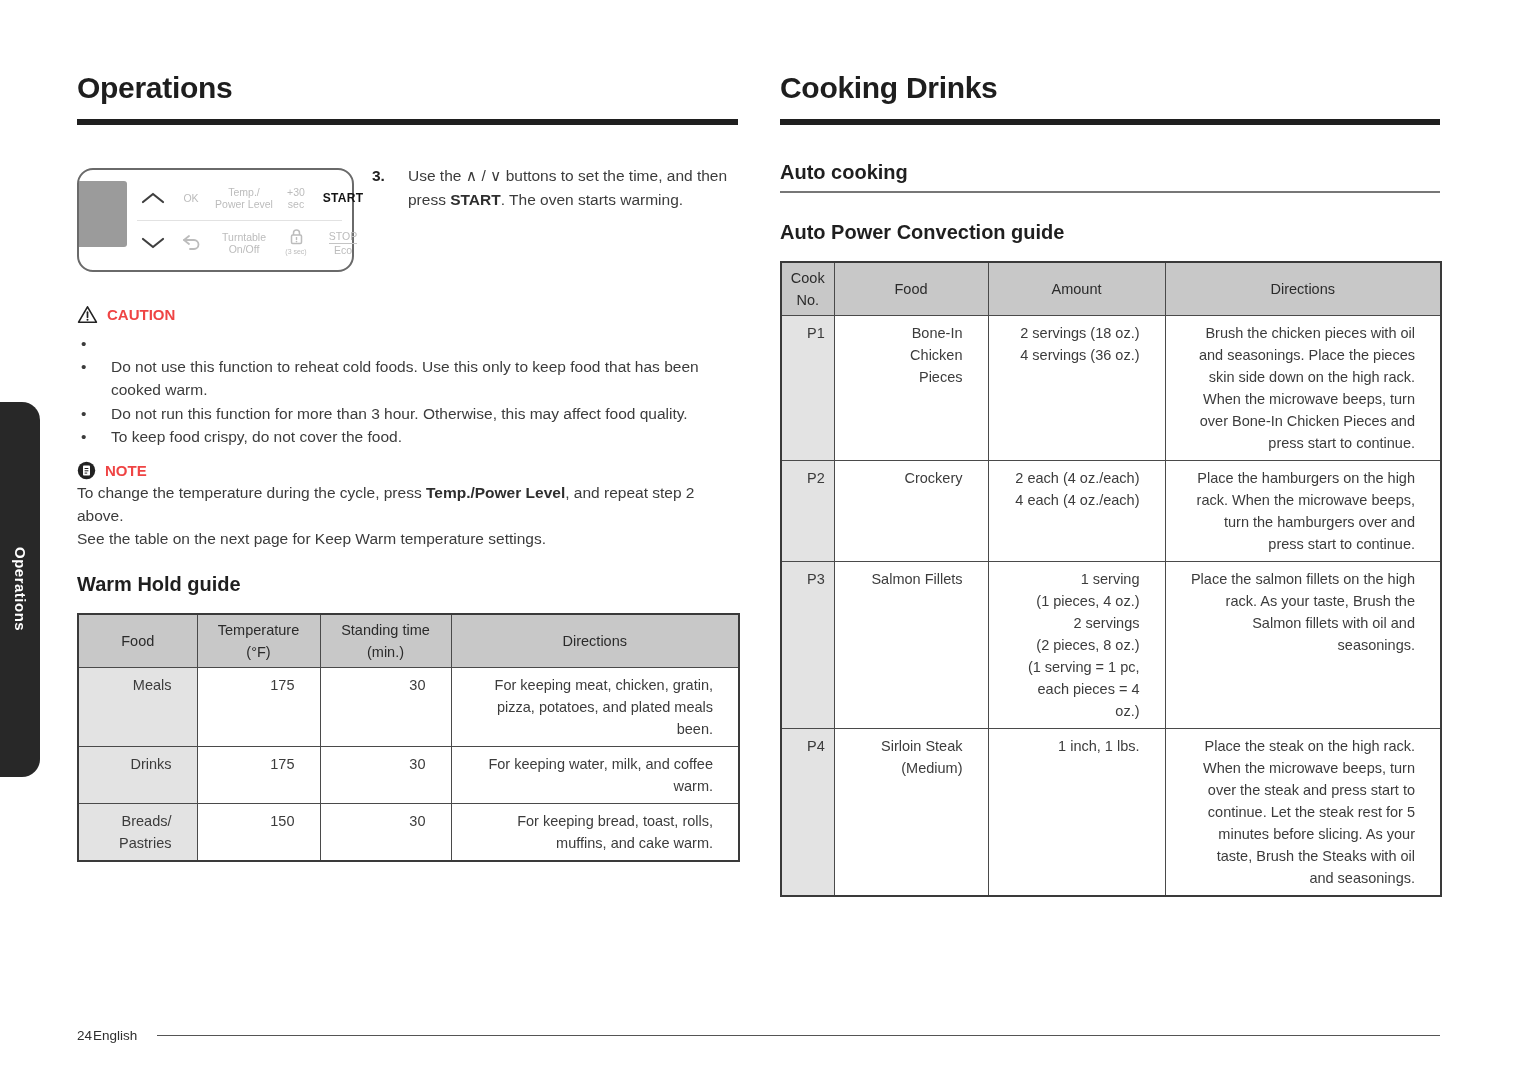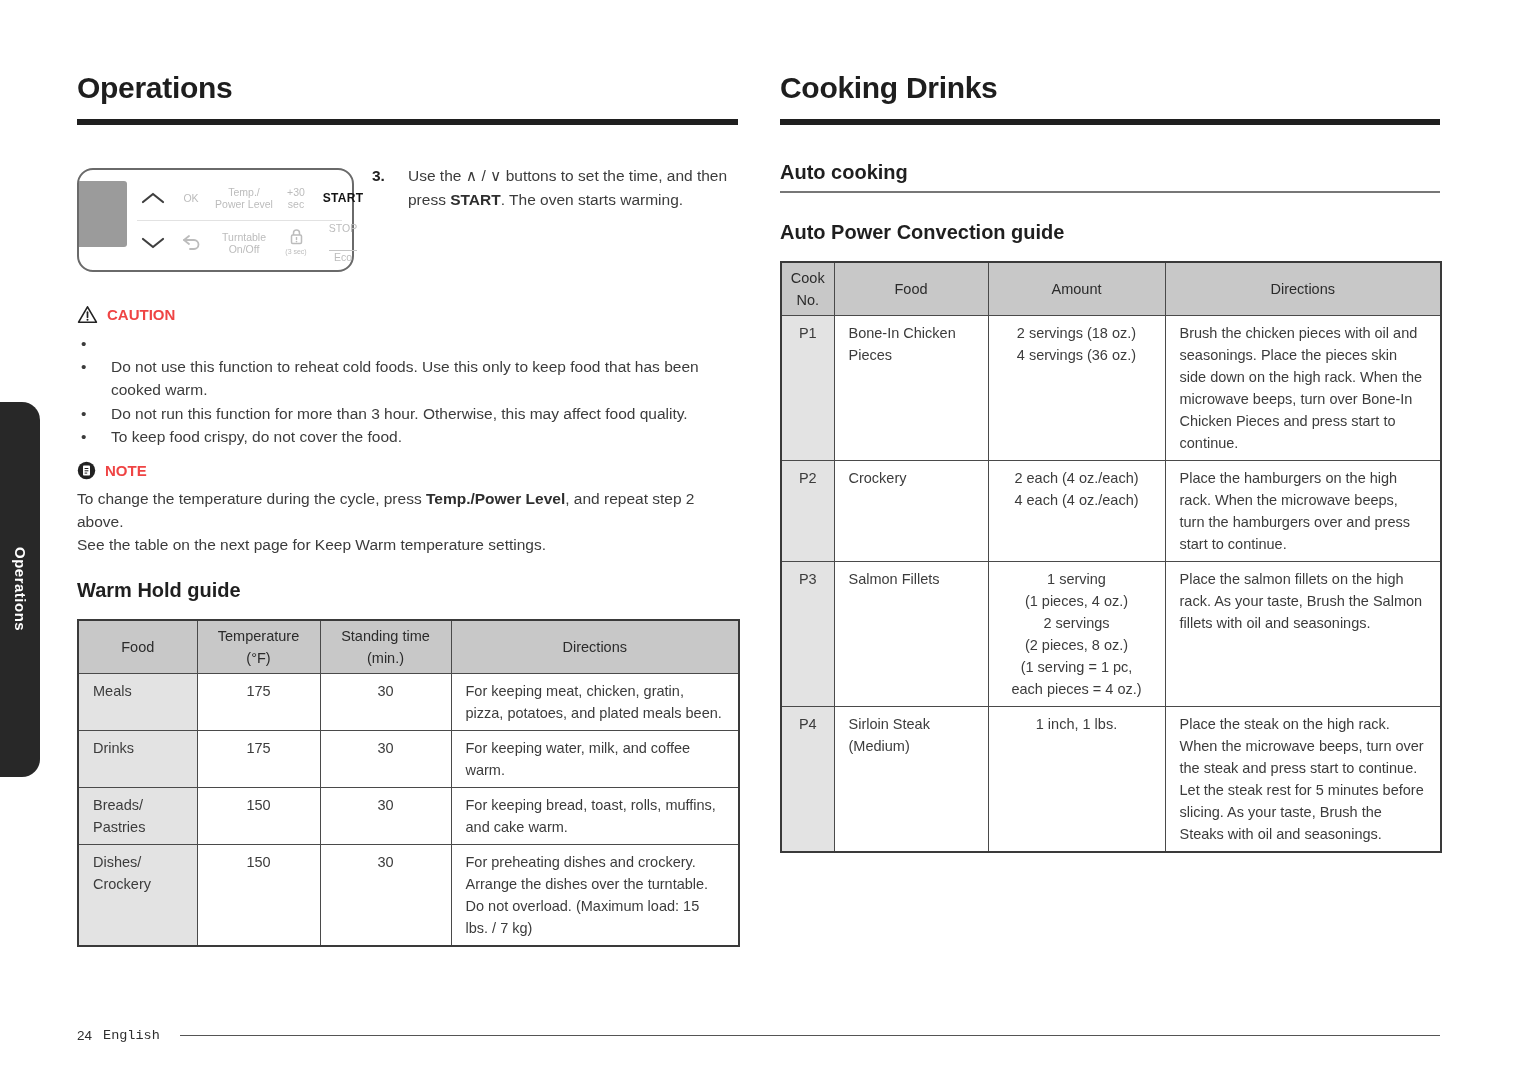--- a/index.html
+++ b/index.html
@@ -20,68 +20,68 @@
   .panel { position:relative; width:277px; height:104px; border:2px solid #6a6a6a; border-radius:16px; background:#fff; flex:none; }
   .panel-display { position:absolute; left:0; top:11px; width:48px; height:66px; background:#9b9b9b; border-radius:0 3px 3px 0; }
   .panel-controls { position:absolute; left:56px; right:6px; top:5px; bottom:5px;
     display:grid; grid-template-columns:36px 40px 66px 38px 56px; grid-template-rows:1fr 1fr;
     align-items:center; justify-items:center; text-align:center;
     font-size:10.5px; line-height:12px; color:#bcbcbc; }
   .panel-divider { position:absolute; left:58px; right:10px; top:50%; height:1px; background:#e2e2e2; }
   .panel-label { white-space:pre-line; }
   .panel-start { color:#141414; font-weight:700; font-size:12px; letter-spacing:.3px; }
   .stop-eco { display:inline-block; }
-  .stop-eco .stop { display:block; border-bottom:1.5px solid #c4c4c4; padding-bottom:16px; }
+  .stop-eco .stop { display:block; border-bottom:1.5px solid #c4c4c4; padding-bottom:1px; }
   .stop-eco .eco { display:block; }
   .lock-wrap { display:flex; flex-direction:column; align-items:center; gap:1px; }
   .lock-caption { font-size:7px; }
 
   
   .step { display:flex; margin-left:18px; margin-top:-4px; font-size:15.5px; line-height:23.5px; color:#3c3c3c; }
   .step-num { font-weight:700; color:#222; width:36px; flex:none; }
   .step-text { width:330px; }
   .step-text b, .note-text b { font-weight:700; color:#2e2e2e; }
 
   
   .admonition-head { display:flex; align-items:center; gap:9px; font-weight:700; font-size:15px; color:#ef4444; }
   .caution-head { margin-top:33px; }
   .bullets { list-style:none; margin-top:8px; }
   .bullets li { display:flex; font-size:15.5px; line-height:23.2px; }
   .bullets .marker { width:34px; padding-left:4px; flex:none; }
   .note-head { margin-top:13px; }
-  .note-text { margin-top:7px; font-size:15.5px; line-height:23.2px; }
+  .note-text { margin-top:1px; font-size:15.5px; line-height:23.2px; }
 
   .sub-title { font-size:20px; font-weight:700; color:#1f1f1f; }
   .warm-title { margin-top:22px; }
 
   
   table.guide { border-collapse:collapse; width:100%; table-layout:fixed; margin-top:17px;
     font-size:14.5px; color:#3c3c3c; border:2px solid #3a3a3a; }
-  table.guide th, table.guide td { border:1px solid #4a4a4a; padding:6px 14px; vertical-align:top; line-height:22px; }
+  table.guide th, table.guide td { border:1px solid #4a4a4a; padding:6px 25px; vertical-align:top; line-height:22px;text-align:right; }
   table.guide th { background:#c8c8c8; font-weight:400; color:#2b2b2b; text-align:center; vertical-align:middle;
     height:52px; white-space:pre-line; padding:4px 6px; }
   td.shade { background:#e3e3e3; }
   td.center { text-align:center; }
   td.pre { white-space:pre-line; }
 
   
   .section-title { margin-top:36px; font-size:20px; font-weight:700; color:#1f1f1f; }
   .section-rule { height:1.5px; background:#777; margin-top:7px; }
   .subsection-title { margin-top:28px; }
 
   
   .side-tab { position:absolute; left:0; top:402px; width:40px; height:375px; background:#282828;
     border-radius:0 18px 18px 0; display:flex; align-items:center; justify-content:center; }
   .side-tab span { writing-mode:vertical-rl; color:#fff; font-size:15px; font-weight:600; letter-spacing:.5px; }
 
   
   .footer { position:absolute; left:77px; top:1028px; width:1363px; display:flex; align-items:center;
     font-size:13.5px; color:#2e2e2e; }
   .footer .pg { font-weight:400; }
-  .footer .lang { margin-left:11px;font-family:Liberation Mono, monospace; }
+  .footer .lang { margin-left:1px; }
   .footer .foot-line { flex:1; height:1.5px; background:#555; margin-left:20px; }
 
   svg { display:block; }
 </style>
 </head>
 <body>
 
 <div class="page">
 
   <div class="col col-left">
@@ -219,27 +219,20 @@
             <td class="center">30</td>
             <td class="">For keeping water, milk, and coffee warm.</td>
           </tr>
           <tr>
             <td class="shade pre">Breads/
 Pastries</td>
             <td class="center">150</td>
             <td class="center">30</td>
             <td class="">For keeping bread, toast, rolls, muffins, and cake warm.</td>
           </tr>
-          <tr>
-            <td class="shade pre">Dishes/
-Crockery</td>
-            <td class="center">150</td>
-            <td class="center">30</td>
-            <td class="">For preheating dishes and crockery. Arrange the dishes over the turntable. Do not overload. (Maximum load: 15 lbs. / 7 kg)</td>
-          </tr>
         </tbody>
     </table>
   </div>
 
   <div class="col col-right">
     <h1 class="doc-title">Cooking Drinks</h1>
     <div class="rule-thick"></div>
 
     <div class="section-title">Auto cooking</div>
     <div class="section-rule"></div>

